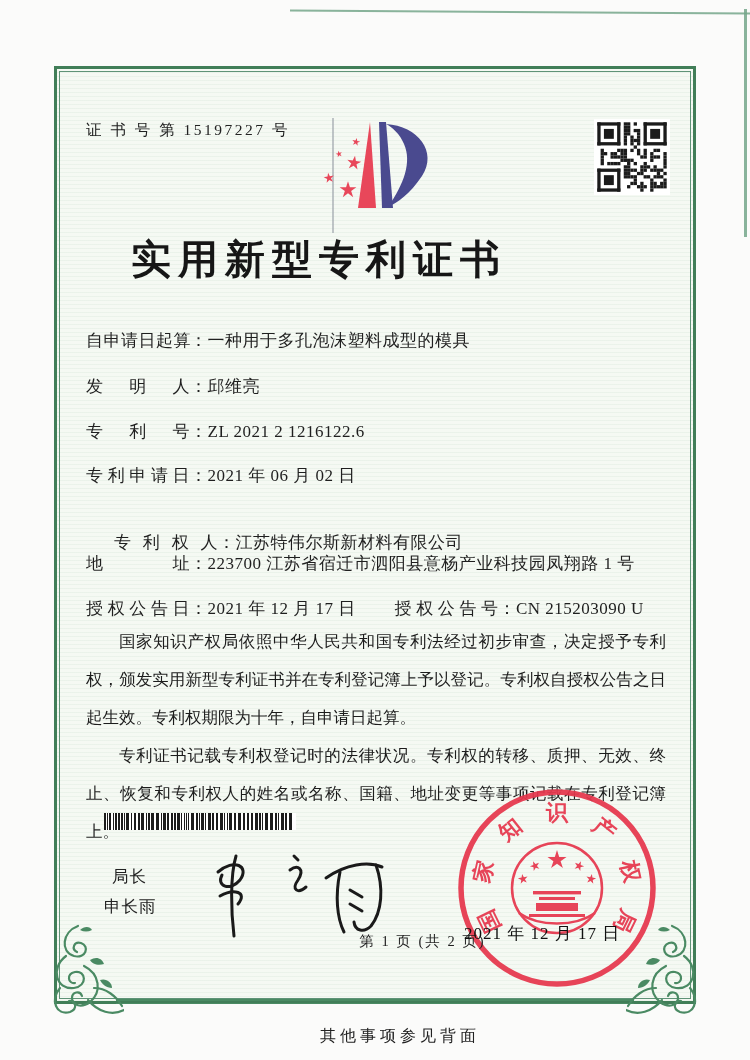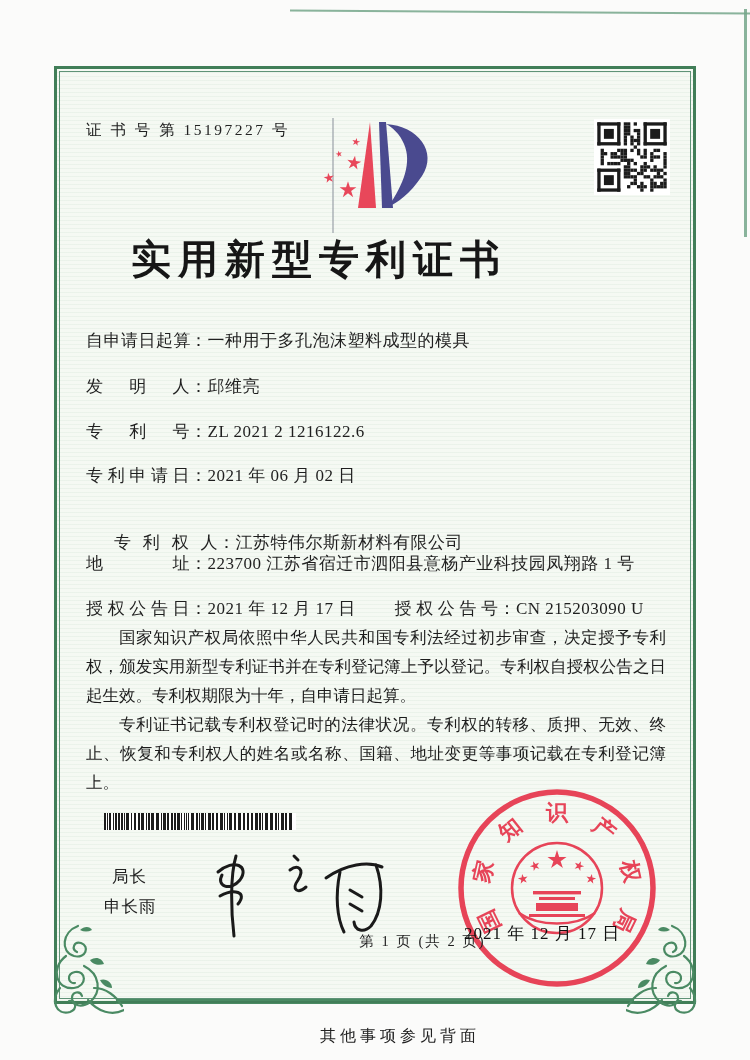--- a/index.html
+++ b/index.html
@@ -35,21 +35,21 @@
   .title{left:55px;top:232px;width:528px;text-align:center;font-size:40px;font-weight:bold;
          letter-spacing:7px;color:#161616;z-index:3;}
   
   .frow{left:86px;font-size:17px;letter-spacing:.5px;white-space:nowrap;z-index:3;}
   .flabel{display:inline-block;width:104px;text-align:justify;text-align-last:justify;vertical-align:bottom;}
   .fgroup2{margin-left:34px;}
   .r0{top:329px;} .r1{top:375px;} .r2{top:420px;} .r3{top:464px;}
   .r4{top:531px;margin-left:28px;} .r5{top:552px;} .r6{top:597px;}
   
   .paras{left:86px;top:623px;width:580px;z-index:3;}
-  .paras p{margin:0;text-indent:2em;text-align:justify;font-size:16.5px;line-height:29px;color:#1c1c1c;}
+  .paras p{margin:0;text-indent:2em;text-align:justify;font-size:16.5px;line-height:38px;color:#1c1c1c;}
   
   .barcode{left:104px;top:813px;width:192px;height:17px;background:#fff;font-size:0;z-index:3;}
   .barcode i{display:inline-block;height:17px;background:#1b1b1b;}
   .commish{left:104px;font-size:16.5px;letter-spacing:1px;color:#222;z-index:3;}
   .c1{top:866px;margin-left:8px;} .c2{top:896px;}
   .sig{left:198px;top:842px;z-index:4;}
   .seal{left:452px;top:786px;z-index:3;opacity:.93;}
   .seal-date{left:464px;top:922px;font-size:17px;letter-spacing:1px;color:#101010;z-index:5;}
   .page-num{left:55px;top:932px;width:735px;text-align:center;font-size:14.5px;letter-spacing:2px;z-index:3;}
   .back-note{left:0;top:1026px;width:750px;text-align:center;font-size:16px;letter-spacing:4px;color:#222;z-index:3;padding-left:25px;}

